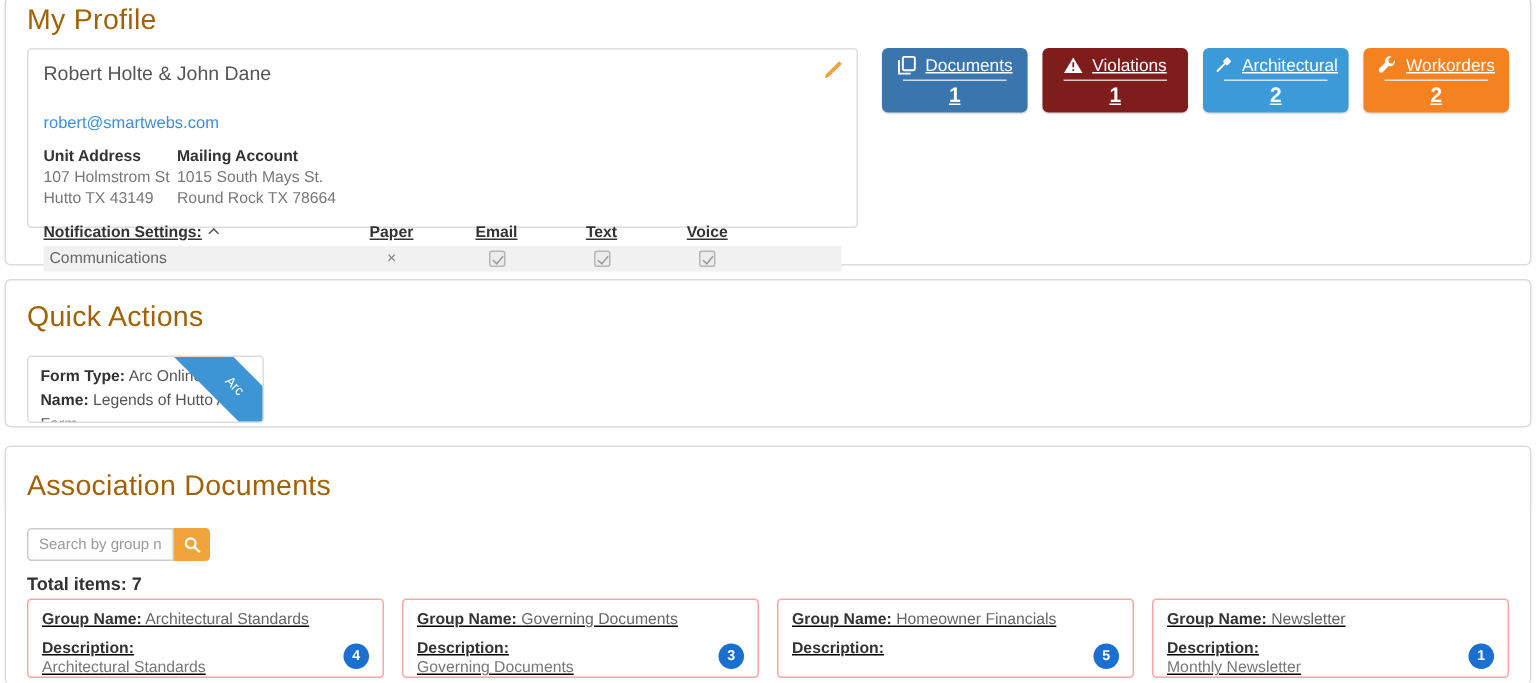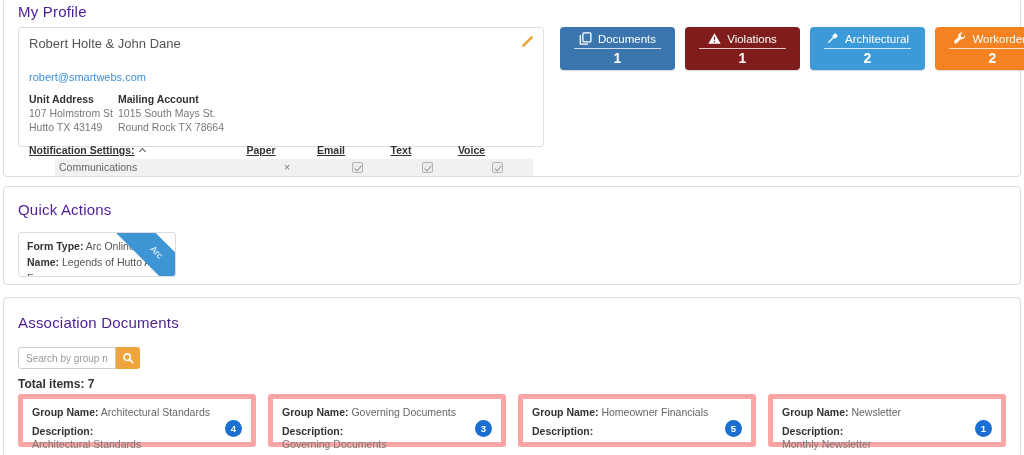--- a/index.html
+++ b/index.html
@@ -6,21 +6,21 @@
   html, body { width:1024px; height:455px; overflow:hidden; background:#fff;
     font-family:"Liberation Sans", sans-serif; }
   .page { position:relative; width:1024px; height:455px; }
 
   .panel { background:#fff; border:1px solid #dcdcdc; border-radius:4px;
     width:1018px; margin-left:3px; padding:0 14px; position:relative; }
   .panel-profile { margin-top:-2px; height:179px; margin-bottom:9px; }
   .panel-qa { height:99px; margin-bottom:12px; }
   .panel-docs { height:160px; }
 
-  h1.sec { font-size:15px; font-weight:400; color:#4c1d95; letter-spacing:.2px; }
+  h1.sec { font-size:19px; font-weight:400; color:#a16207; letter-spacing:.2px; }
   .panel-profile h1.sec { padding-top:4px; }
   .panel-qa h1.sec { padding-top:14px; }
   .panel-docs h1.sec { padding-top:16px; }
 
   
   .profile-row { display:flex; gap:16px; margin-top:7px; }
   .profile-card { width:598px; height:120px; border:1px solid #ddd; border-radius:3px;
     padding:8px 10px; position:relative; background:#fff; }
   .edit-btn { position:absolute; top:6px; right:8px; background:none; border:none; cursor:pointer; line-height:0; }
   .p-name { font-size:13px; color:#555; }
@@ -31,32 +31,32 @@
   .addr-label { font-weight:bold; color:#333; }
   .addr-line { color:#777; }
 
   .notif { margin-top:9px; font-size:10.5px; }
   .notif-head, .notif-row { display:grid; grid-template-columns:197px 70px 70px 70px 71px; align-items:center; }
   .nh-main { font-weight:bold; color:#333; }
   .nh-main .ul { text-decoration:underline; }
   .chev { display:inline-block; width:5px; height:5px; border-left:1.4px solid #555;
     border-top:1.4px solid #555; transform:rotate(45deg); margin-left:5px; }
   .nh-col { font-weight:bold; color:#333; text-decoration:underline; text-align:center; cursor:pointer; }
-  .notif-row { background:#f1f1f1; height:17px; margin-top:3px; color:#666;margin-left:26px; }
+  .notif-row { background:#f1f1f1; height:17px; margin-top:3px; color:#666; }
   .nr-name { padding-left:4px; }
   .nr-cell { text-align:center; color:#777; }
   .cb { display:inline-block; width:11px; height:11px; background:#ececec; border:1px solid #b5b5b5;
     border-radius:2px; position:relative; vertical-align:middle; }
   .cb::after { content:""; position:absolute; left:3px; top:1px; width:3px; height:6px;
     border-right:1.5px solid #999; border-bottom:1.5px solid #999; transform:rotate(40deg); }
 
   
   .stats { display:flex; gap:10px; }
-  .stat { width:115px; height:43px; border-radius:4px; color:#fff; text-align:center;
-    padding-top:5px; cursor:pointer; box-shadow:0 1px 1px rgba(0,0,0,.15); }
+  .stat { width:97px; height:43px; border-radius:4px; color:#fff; text-align:center;
+    padding-top:5px; cursor:pointer; box-shadow:0 1px 1px rgba(0,0,0,.15);text-decoration:underline; }
   .stat-top { display:flex; justify-content:center; align-items:center; gap:6px; font-size:11.5px; }
   .stat-div { border-top:1px solid rgba(255,255,255,.75); margin:3px 14px 1px; }
   .stat-num { font-size:14px; font-weight:bold; }
   .sic { width:13px; height:13px; }
 
   
   .qa-card { width:158px; height:45px; border:1px solid #ddd; border-radius:3px; margin-top:14px;
     padding:6px 8px; position:relative; overflow:hidden; font-size:10.5px; line-height:1.5;
     color:#555; cursor:pointer; background:#fff; }
   .qa-card b { color:#333; }
@@ -65,22 +65,22 @@
 
   
   .search-row { display:flex; margin-top:16px; }
   .search-input { width:98px; height:22px; border:1px solid #ccc; border-radius:3px 0 0 3px;
     padding:0 7px; font-size:10px; color:#555; outline:none; }
   .search-input::placeholder { color:#999; }
   .search-btn { width:24px; height:22px; border:none; border-radius:0 3px 3px 0;
     display:flex; align-items:center; justify-content:center; cursor:pointer; }
   .total { font-size:12px; font-weight:bold; color:#333; margin-top:8px; }
   .doc-grid { display:grid; grid-template-columns:repeat(4,1fr); gap:12px; margin-top:3px; }
-  .doc-card { border:5px solid #fca5a5; border-radius:3px; padding:7px 9px; position:relative;
-    height:53px; font-size:10.5px; background:#fff; cursor:pointer; }
+  .doc-card { border:1px solid #fca5a5; border-radius:3px; padding:7px 9px; position:relative;
+    height:53px; font-size:10.5px; background:#fff; cursor:pointer;text-decoration:underline; }
   .dg-line1 { color:#666; }
   .dg-line1 b, .dg-desc-label { color:#333; font-weight:bold; }
   .dg-desc-label { margin-top:7px; }
   .dg-desc { color:#777; margin-top:1px; }
   .badge { position:absolute; right:9px; bottom:5px; width:17px; height:17px; border-radius:50%;
     color:#fff; font-size:9.5px; font-weight:bold; display:flex; align-items:center; justify-content:center; }
 </style>
 </head>
 <body>
 

